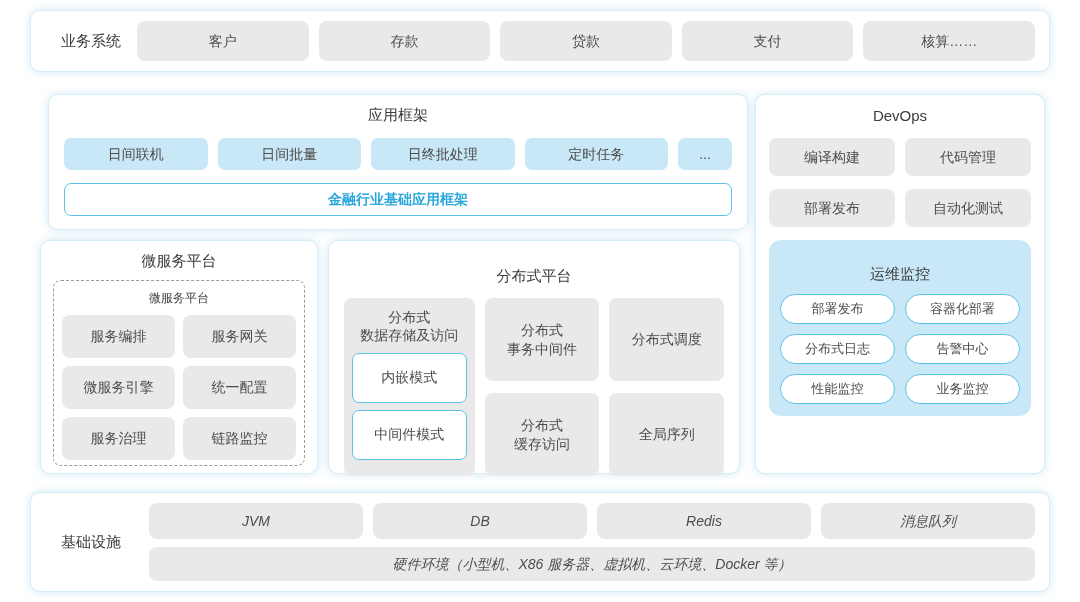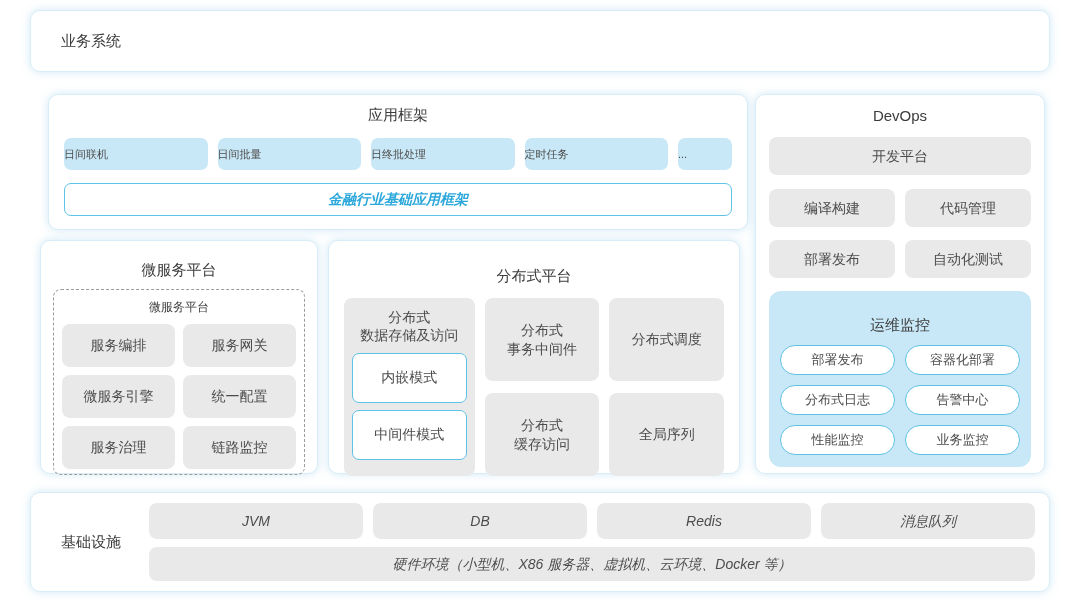--- a/index.html
+++ b/index.html
@@ -43,31 +43,31 @@
   .row .gbox{flex:1;height:40px;line-height:40px;}
 
   
   .top-panel{left:30px;top:10px;width:1020px;height:62px;display:flex;align-items:center;padding:0 14px;}
 
   
   .app-panel{left:48px;top:94px;width:700px;height:136px;padding-top:11px;}
   .chips{display:flex;gap:10px;padding:0 15px;margin-top:13px;}
   .chip{
     flex:1;height:32px;line-height:32px;background:var(--blue_box_bg);
-    border-radius:7px;text-align:left;font-size:11px;color:var(--body_text);
+    border-radius:7px;text-align:center;font-size:14px;color:var(--body_text);
   }
   .chip-small{flex:0 0 54px;}
   .base-bar{
     margin:13px 15px 14px;height:33px;line-height:31px;
     border:1px solid var(--white_box_border);border-radius:7px;
-    text-align:center;font-size:14px;font-weight:bold;color:var(--accent_text);font-style:italic;
-  }
-
-  
-  .micro-panel{left:40px;top:240px;width:278px;height:234px;padding-top:20px;}
+    text-align:center;font-size:14px;font-weight:bold;color:var(--accent_text);
+  }
+
+  
+  .micro-panel{left:40px;top:240px;width:278px;height:234px;padding-top:11px;}
   .dashed-box{
     margin:9px 12px 0;border:1px dashed var(--dashed_border);border-radius:8px;
     padding:6px 8px 8px;height:186px;
   }
   .inner-label{font-size:12px;text-align:center;margin:3px 0 8px;color:var(--title_text);}
   .grid2{display:grid;grid-template-columns:1fr 1fr;gap:8px;}
   .grid2 .gbox{height:43px;line-height:43px;}
 
   
   .dist-panel{left:328px;top:240px;width:412px;height:234px;padding-top:26px;}
@@ -106,20 +106,27 @@
   .infra-body .row .gbox{height:36px;line-height:36px;}
   .hardware{height:34px;line-height:34px;}
 </style>
 </head>
 <body>
 
 <div class="canvas">
 
   <section class="panel top-panel">
     <div class="side-label">业务系统</div>
+    <div class="row">
+      <div class="gbox">客户</div>
+      <div class="gbox">存款</div>
+      <div class="gbox">贷款</div>
+      <div class="gbox">支付</div>
+      <div class="gbox">核算……</div>
+    </div>
   </section>
 
   <section class="panel app-panel">
     <div class="panel-title">应用框架</div>
     <div class="chips">
       <div class="chip">日间联机</div>
       <div class="chip">日间批量</div>
       <div class="chip">日终批处理</div>
       <div class="chip">定时任务</div>
       <div class="chip chip-small">...</div>
@@ -159,21 +166,20 @@
       </div>
       <div class="dist-col">
         <div class="gbox">分布式调度</div>
         <div class="gbox">全局序列</div>
       </div>
     </div>
   </section>
 
   <section class="panel devops-panel">
     <div class="panel-title">DevOps</div>
-    <div class="gbox devops-platform">开发平台</div>
     <div class="grid2 devgrid">
       <div class="gbox">编译构建</div>
       <div class="gbox">代码管理</div>
       <div class="gbox">部署发布</div>
       <div class="gbox">自动化测试</div>
     </div>
     <div class="monitor">
       <div class="panel-title monitor-title">运维监控</div>
       <div class="grid2 mongrid">
         <div class="wbox">部署发布</div>

